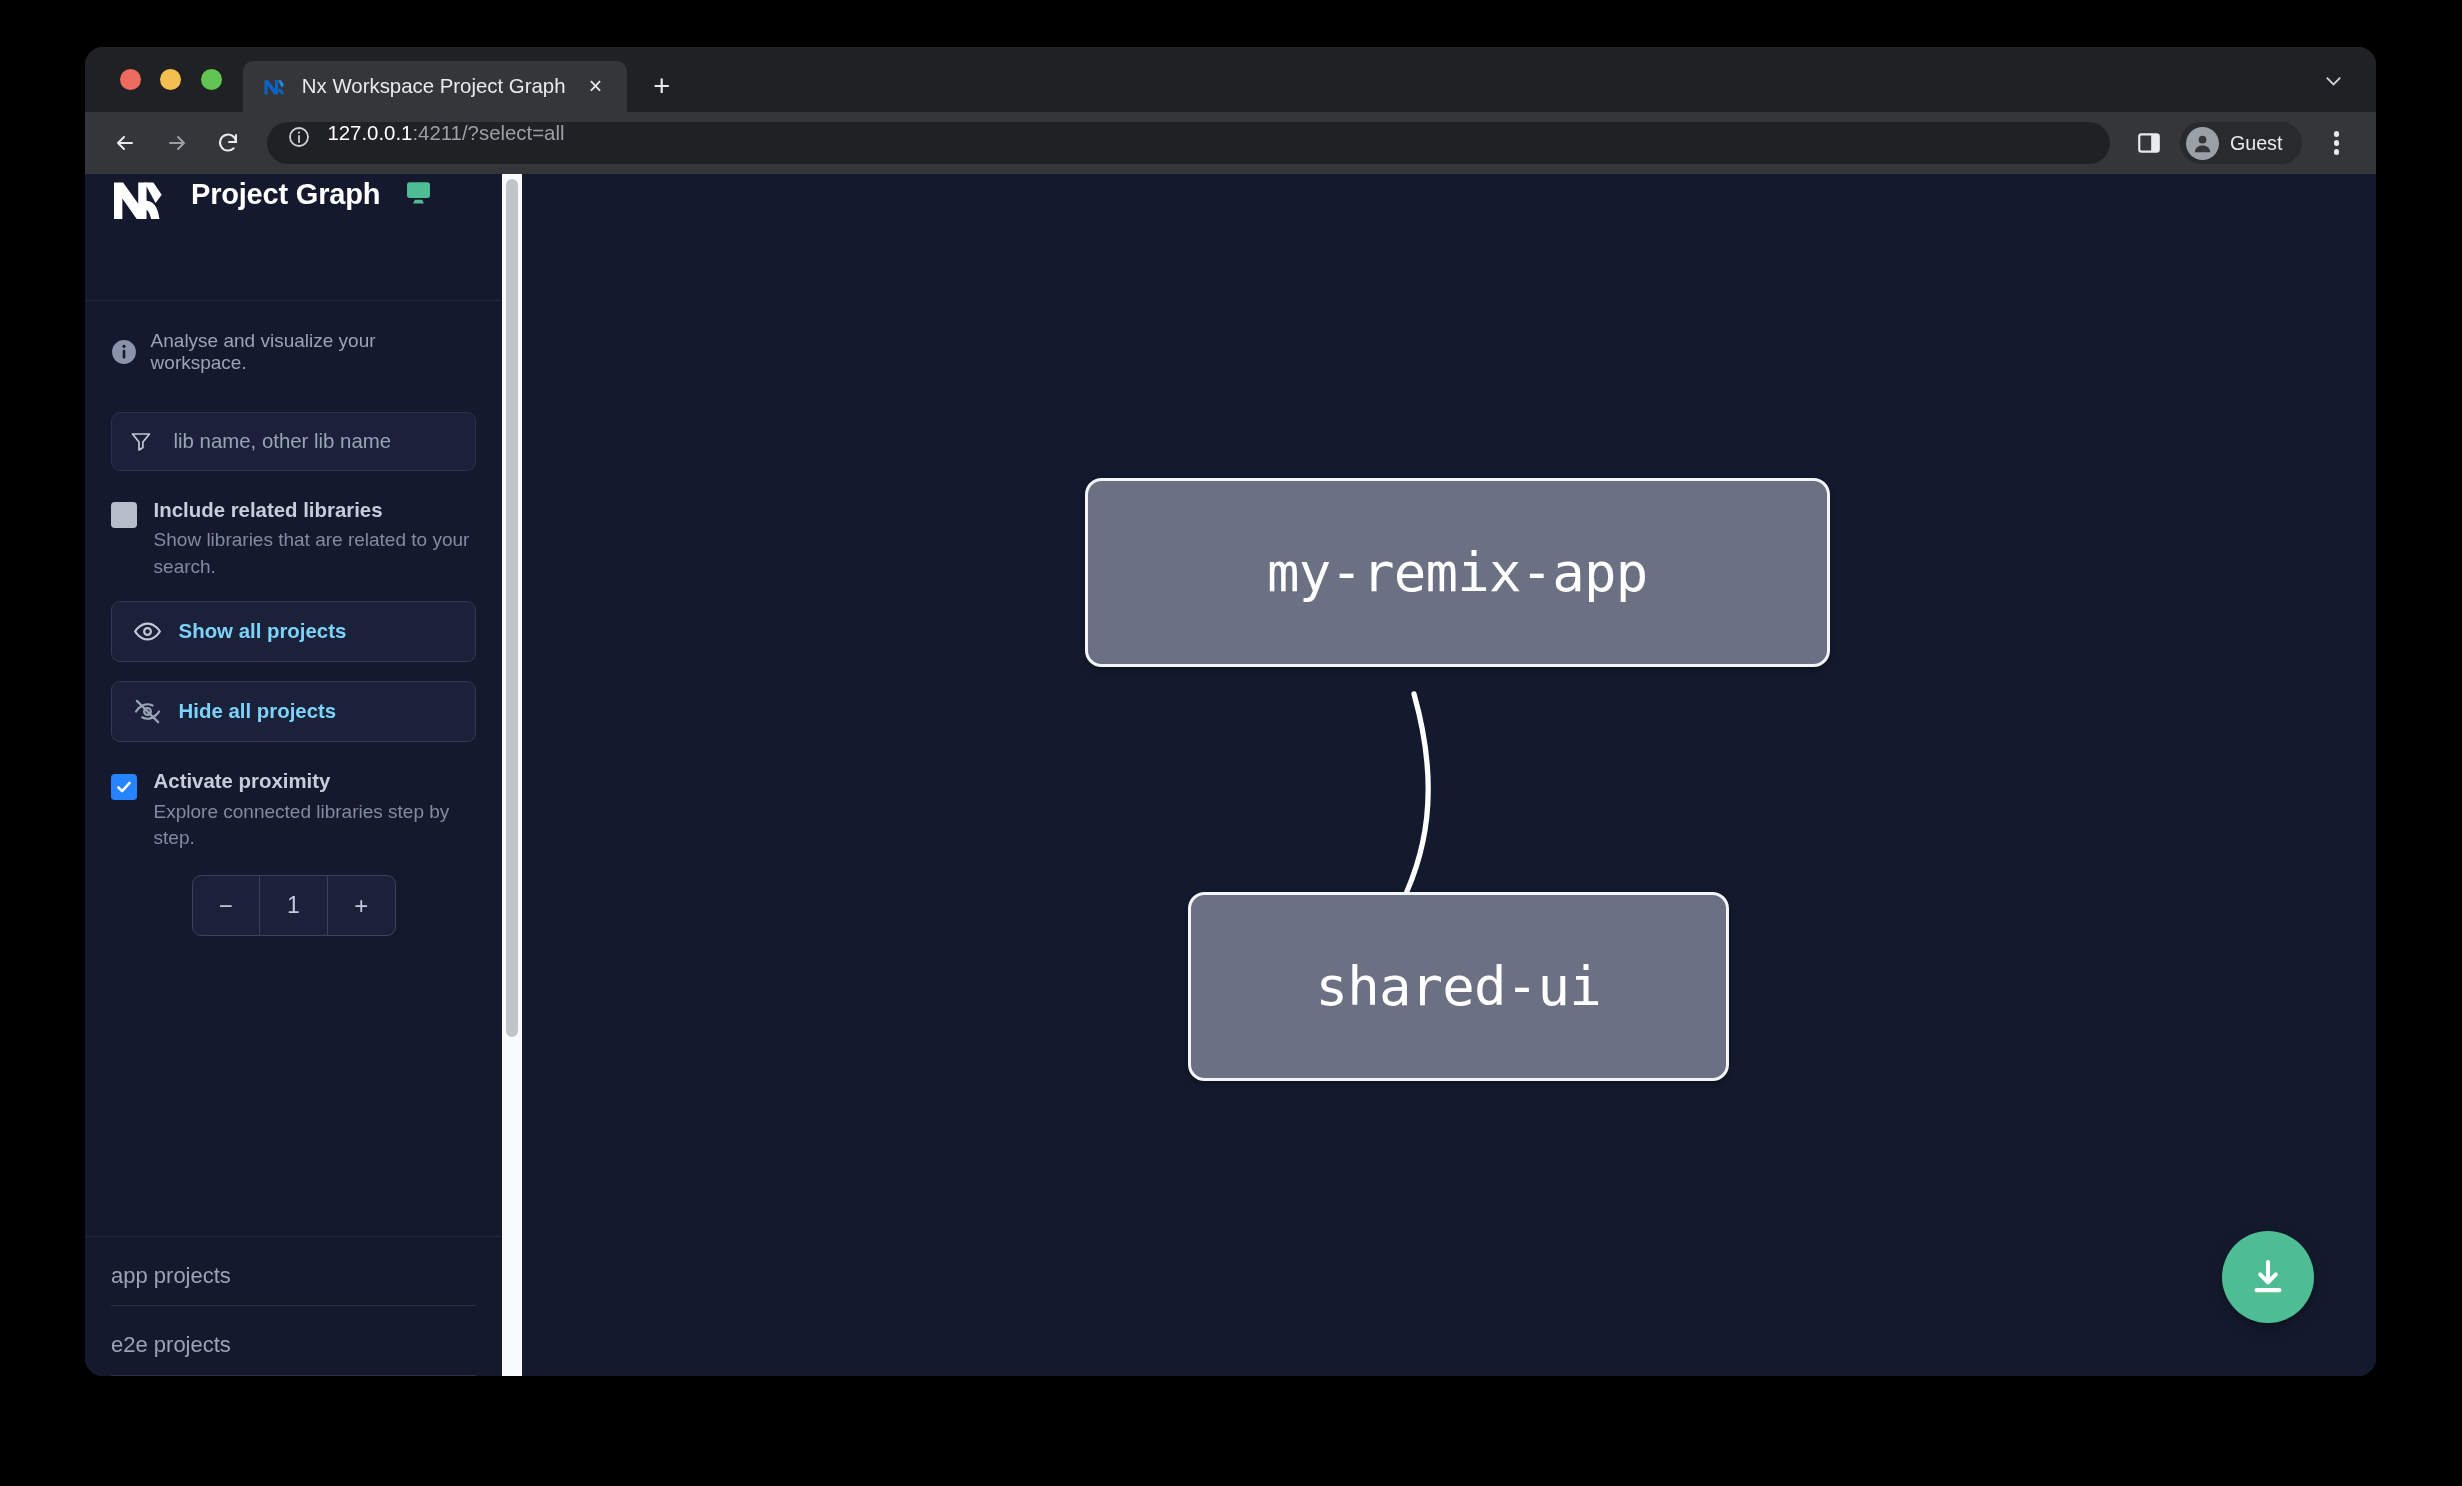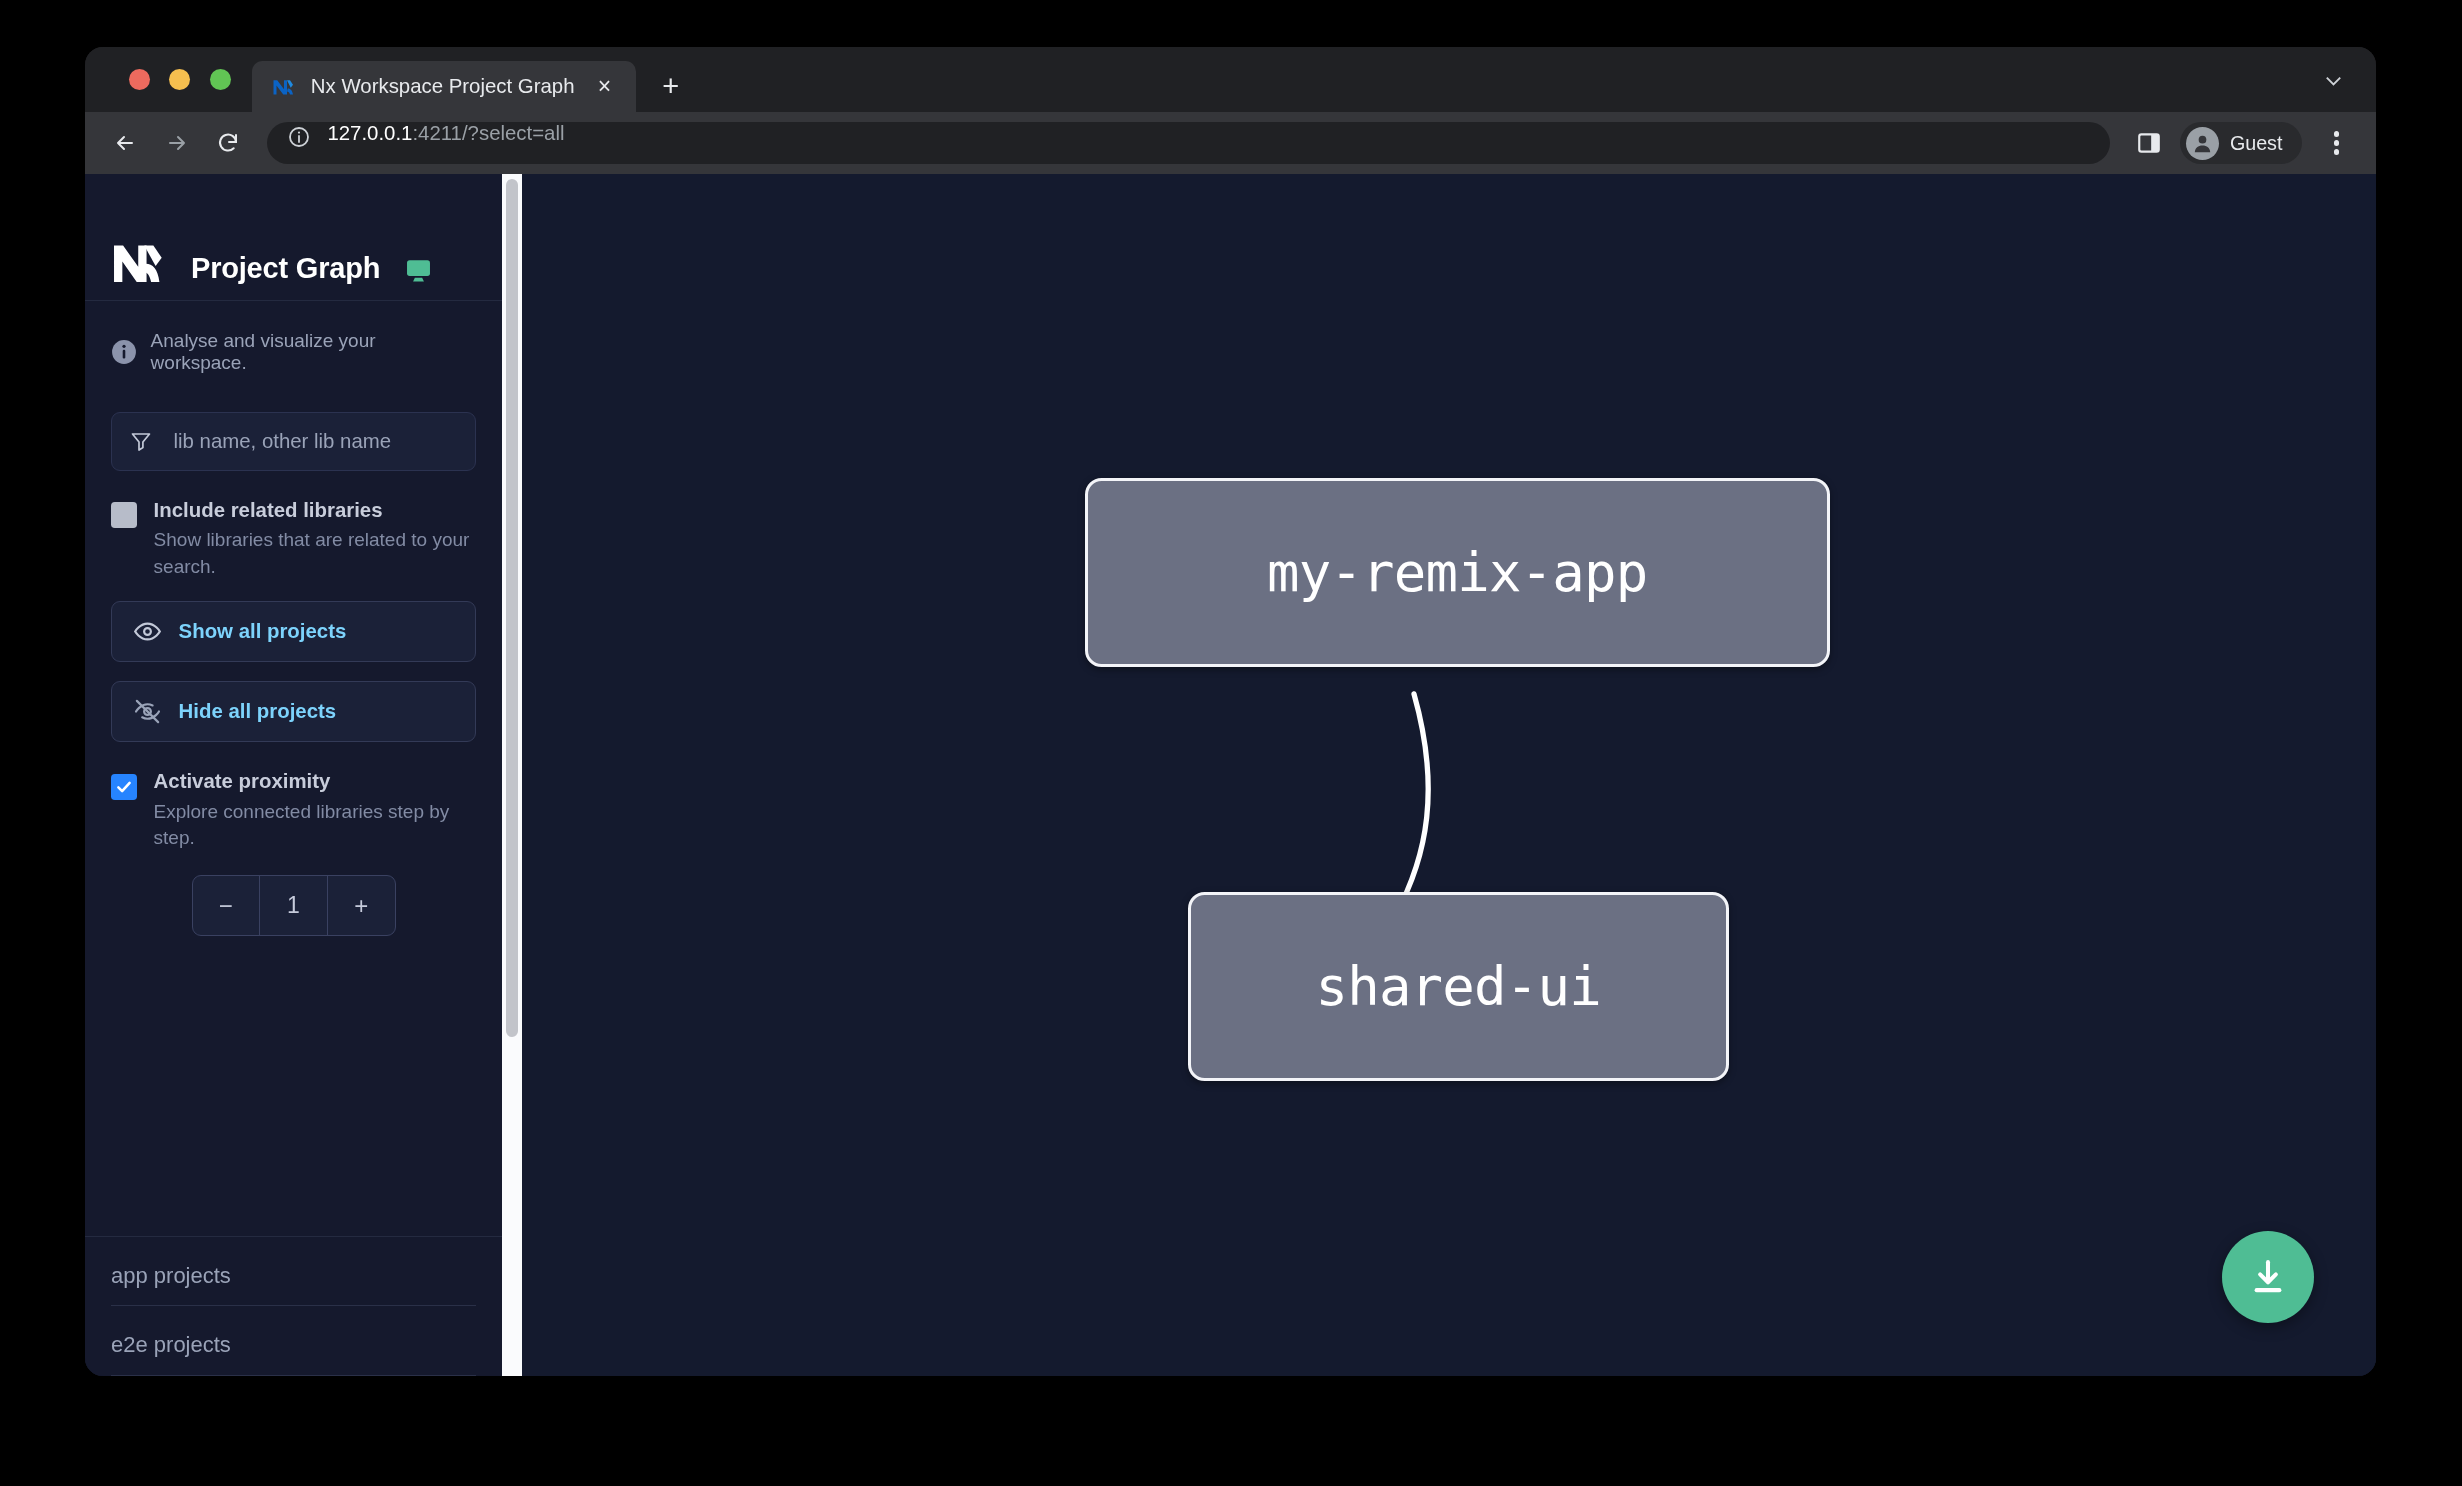--- a/index.html
+++ b/index.html
@@ -21,21 +21,21 @@
     display: flex;
     flex-direction: column;
   }
 
   
   .tabstrip {
     height: 65px;
     background: #202124;
     display: flex;
     align-items: flex-end;
-    padding-left: 30px;
+    padding-left: 21px;
     position: relative;
     flex: 0 0 auto;
   }
   .traffic { display: flex; gap: 19.7px; align-items: center; height: 65px; padding: 0 10.6px 0 13.6px; }
   .dot { width: 21px; height: 21px; border-radius: 50%; }
   .dot.red { background: #ed6a5e; }
   .dot.yellow { background: #f5bf4f; }
   .dot.green { background: #61c554; }
 
   .tab {
@@ -148,22 +148,22 @@
     width: 417px;
     flex: 0 0 417px;
     background: #15192d;
     display: flex;
     flex-direction: column;
     position: relative;
     min-height: 0;
   }
   .sb-header {
     height: 127px;
-    display: flex; align-items: flex-end;
-    padding: 15px 26px;
+    display: flex; align-items: flex-start;
+    padding: 4px 26px;
     gap: 21px;
     border-bottom: 0.8px solid #242a40;
     flex: 0 0 auto;
   }
   .nx-logo { width: 59px; height: 44px; flex: 0 0 auto; }
   .sb-title { color: #ffffff; font-size: 29px; font-weight: 700; letter-spacing: -0.2px; }
   .monitor-icon { width: 29px; height: 29px; margin-left: 3px; }
 
   .sb-info {
     display: flex; align-items: center; gap: 13.6px;

